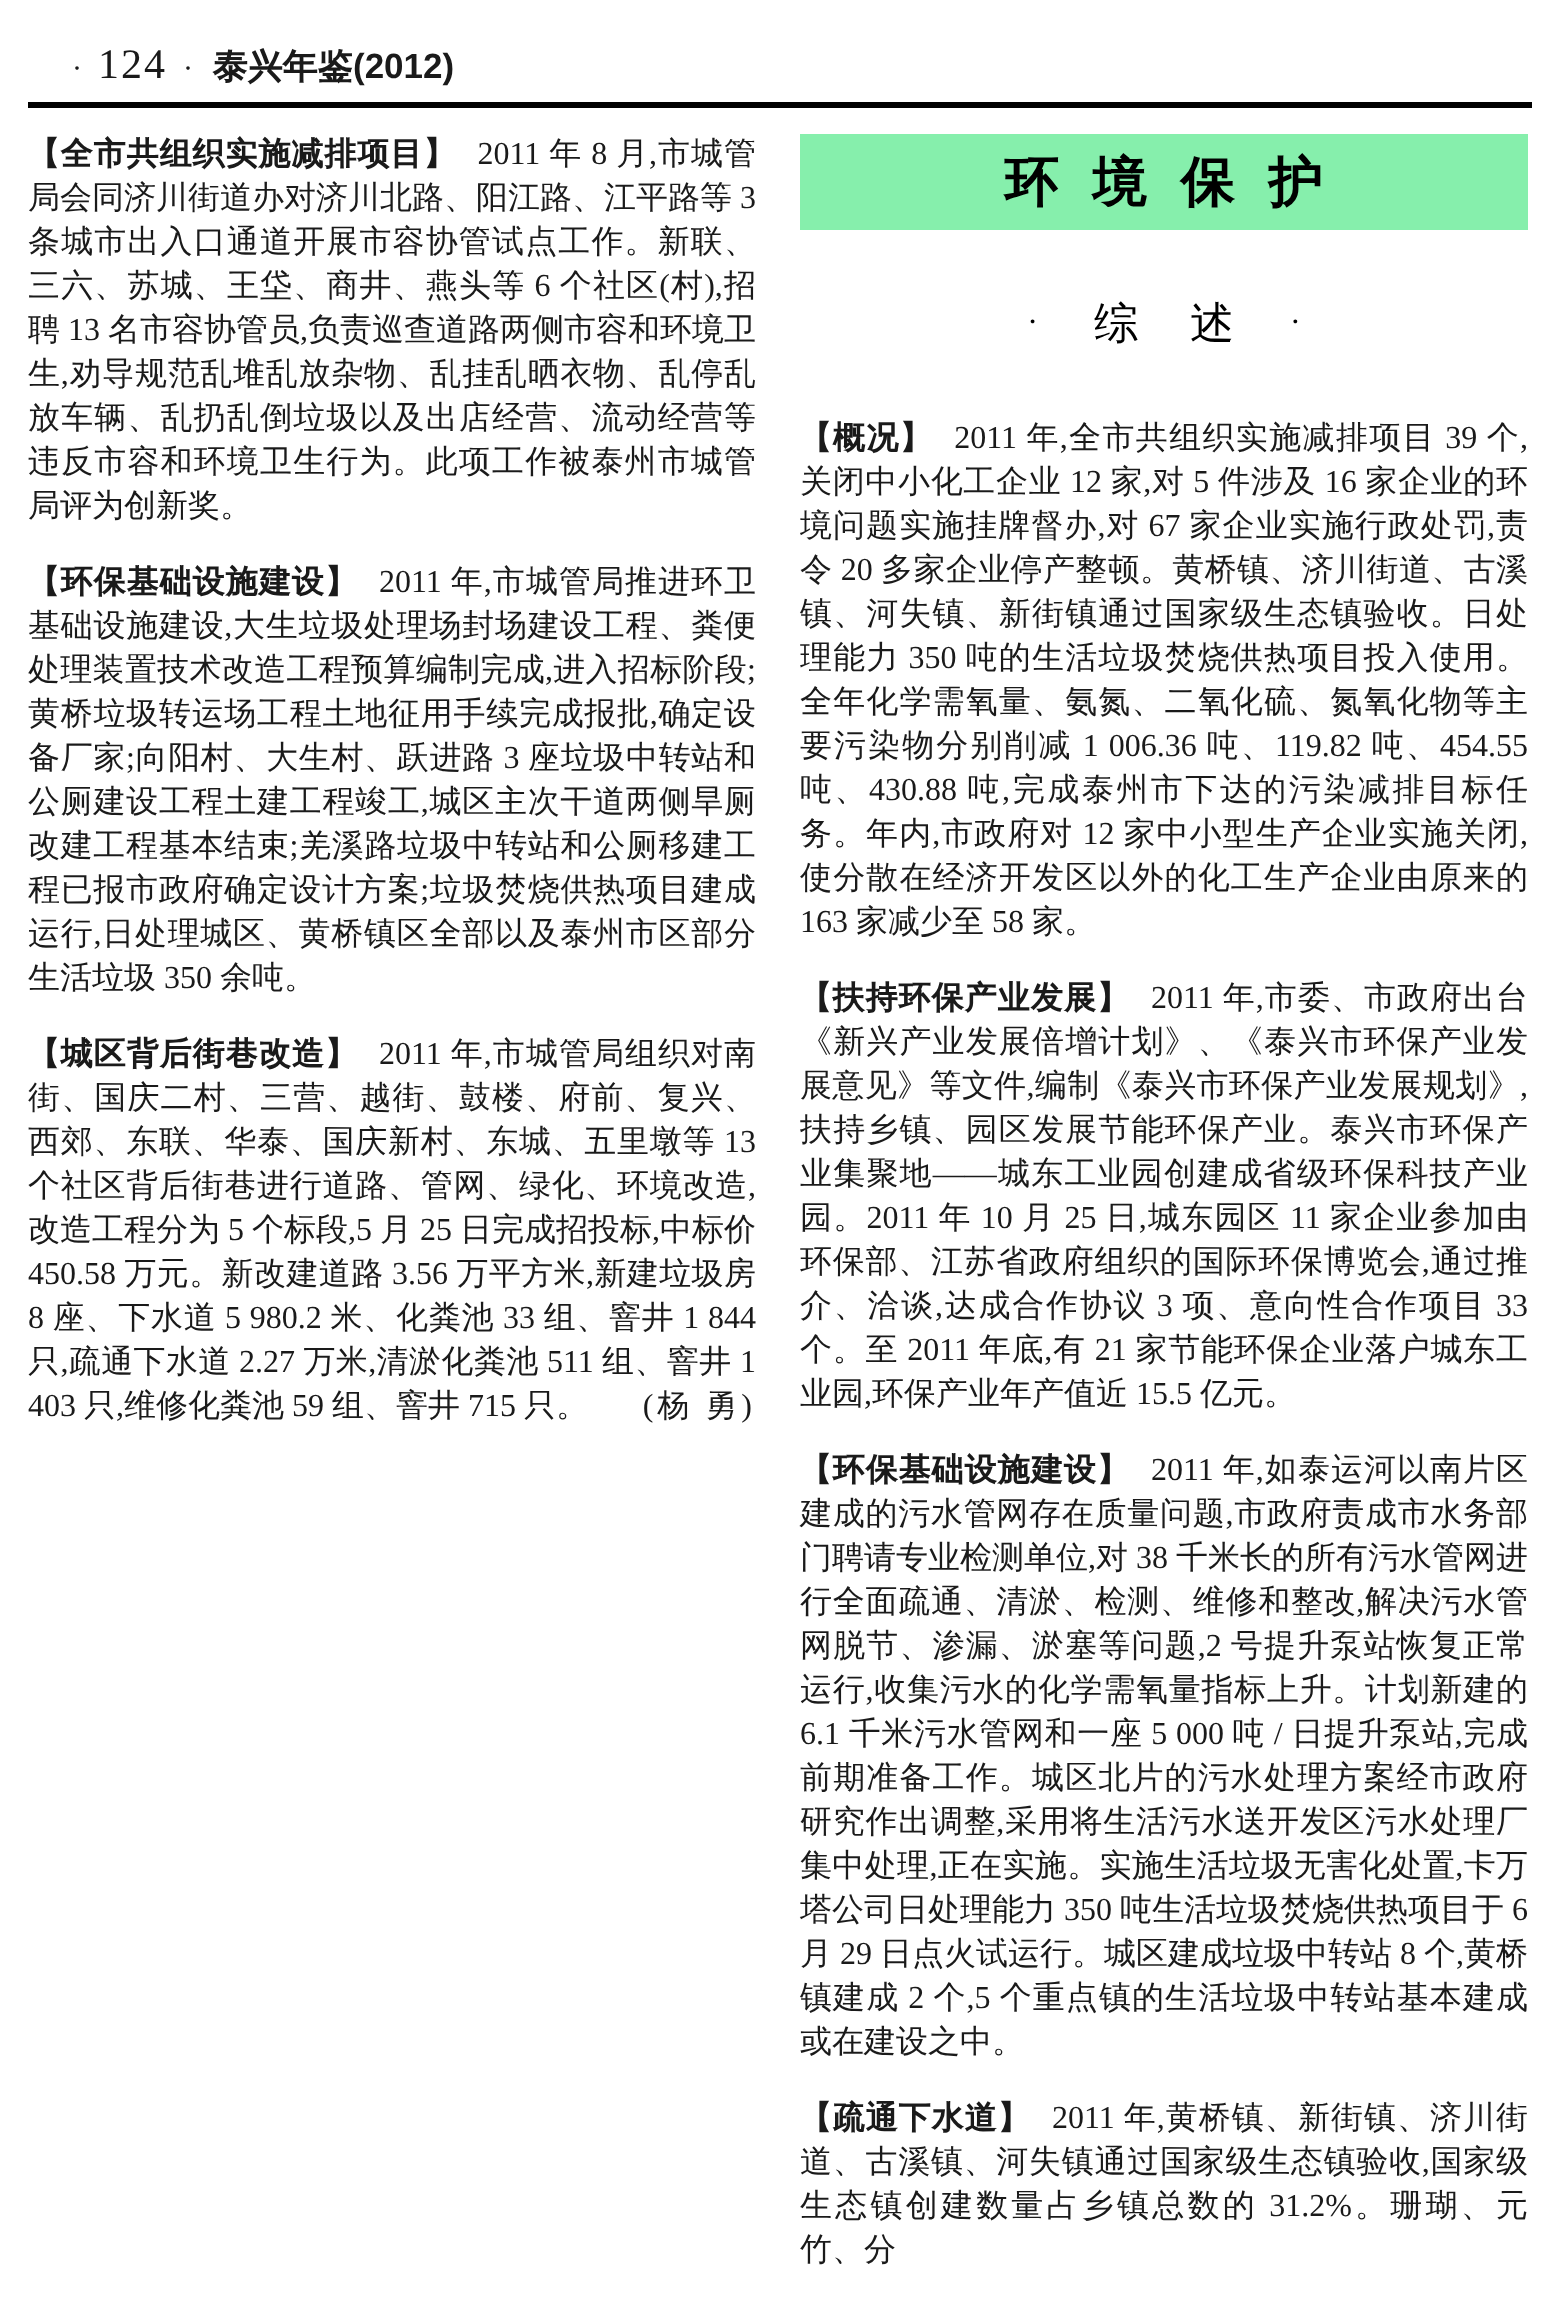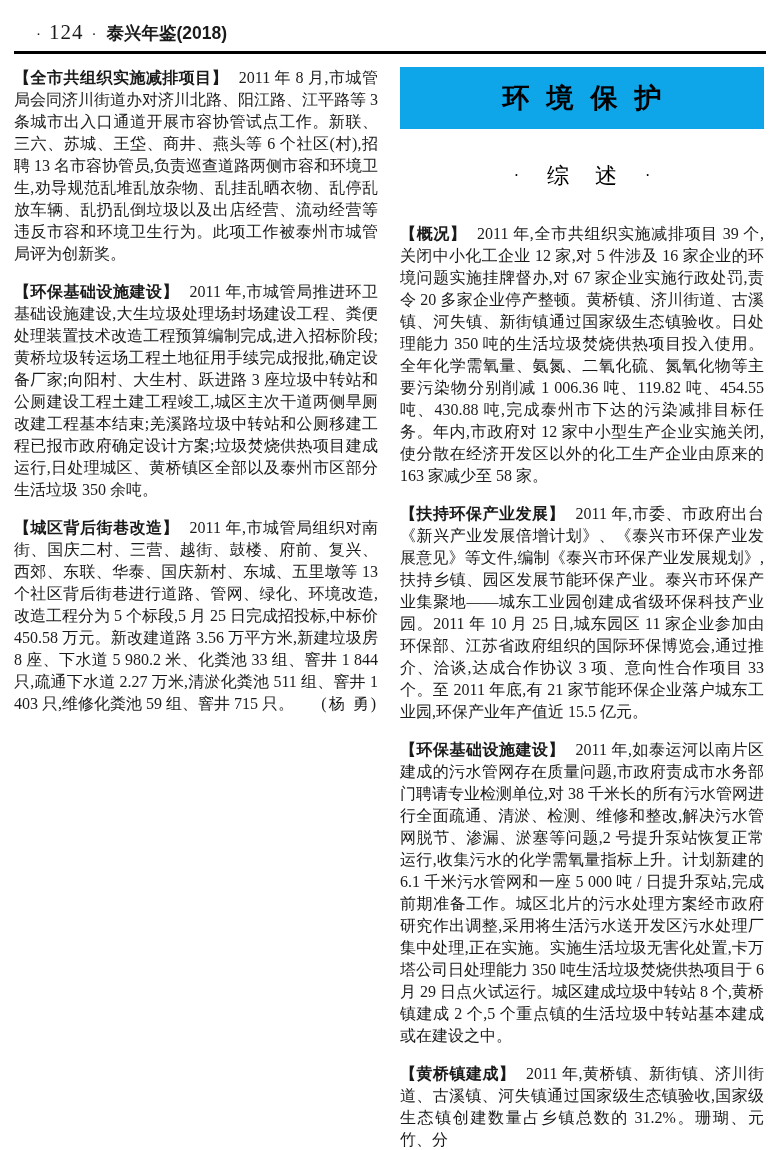--- a/index.html
+++ b/index.html
@@ -37,22 +37,22 @@
   .entry-head {
     font-family:"Liberation Sans","DejaVu Sans",sans-serif;
     font-weight:700;
     margin-right:0.65em;
   }
   .continuation { margin:0 0 16px 0; }
   .signature { float:right; letter-spacing:2px; }
 
   
   .chapter-banner {
-    background:#0ea5e9;
-    height:62px;
+    background:#86efac;
+    height:48px;
     display:flex; align-items:center; justify-content:center;
     font-family:"Liberation Sans","DejaVu Sans",sans-serif;
     font-weight:700;
     font-size:27px;
     letter-spacing:17px;
     text-indent:17px;
     color:#000;
     margin-bottom:20px;
   }
   .section-line {
@@ -66,21 +66,21 @@
 </style>
 </head>
 <body>
 
 <div class="page">
 
   <div class="running-head">
     <span class="rh-dot">·</span>
     <span class="rh-page">124</span>
     <span class="rh-dot">·</span>
-    <span class="rh-title">泰兴年鉴(2018)</span>
+    <span class="rh-title">泰兴年鉴(2012)</span>
   </div>
   <hr class="head-rule">
 
   <div class="columns">
 
     <div class="col body-text">
 
 
 
       <p class="para">
@@ -113,18 +113,18 @@
 
       <p class="para">
         <span class="entry-head">【扶持环保产业发展】</span><span>2011 年,市委、市政府出台《新兴产业发展倍增计划》、《泰兴市环保产业发展意见》等文件,编制《泰兴市环保产业发展规划》,扶持乡镇、园区发展节能环保产业。泰兴市环保产业集聚地——城东工业园创建成省级环保科技产业园。2011 年 10 月 25 日,城东园区 11 家企业参加由环保部、江苏省政府组织的国际环保博览会,通过推介、洽谈,达成合作协议 3 项、意向性合作项目 33 个。至 2011 年底,有 21 家节能环保企业落户城东工业园,环保产业年产值近 15.5 亿元。</span>
       </p>
 
       <p class="para">
         <span class="entry-head">【环保基础设施建设】</span><span>2011 年,如泰运河以南片区建成的污水管网存在质量问题,市政府责成市水务部门聘请专业检测单位,对 38 千米长的所有污水管网进行全面疏通、清淤、检测、维修和整改,解决污水管网脱节、渗漏、淤塞等问题,2 号提升泵站恢复正常运行,收集污水的化学需氧量指标上升。计划新建的 6.1 千米污水管网和一座 5 000 吨 / 日提升泵站,完成前期准备工作。城区北片的污水处理方案经市政府研究作出调整,采用将生活污水送开发区污水处理厂集中处理,正在实施。实施生活垃圾无害化处置,卡万塔公司日处理能力 350 吨生活垃圾焚烧供热项目于 6 月 29 日点火试运行。城区建成垃圾中转站 8 个,黄桥镇建成 2 个,5 个重点镇的生活垃圾中转站基本建成或在建设之中。</span>
       </p>
 
       <p class="para">
-        <span class="entry-head">【黄桥镇建成】</span><span>2011 年,黄桥镇、新街镇、济川街道、古溪镇、河失镇通过国家级生态镇验收,国家级生态镇创建数量占乡镇总数的 31.2%。珊瑚、元竹、分</span>
+        <span class="entry-head">【疏通下水道】</span><span>2011 年,黄桥镇、新街镇、济川街道、古溪镇、河失镇通过国家级生态镇验收,国家级生态镇创建数量占乡镇总数的 31.2%。珊瑚、元竹、分</span>
       </p>
 
     </div>
   </div>
 </div>
 
 </body></html>

